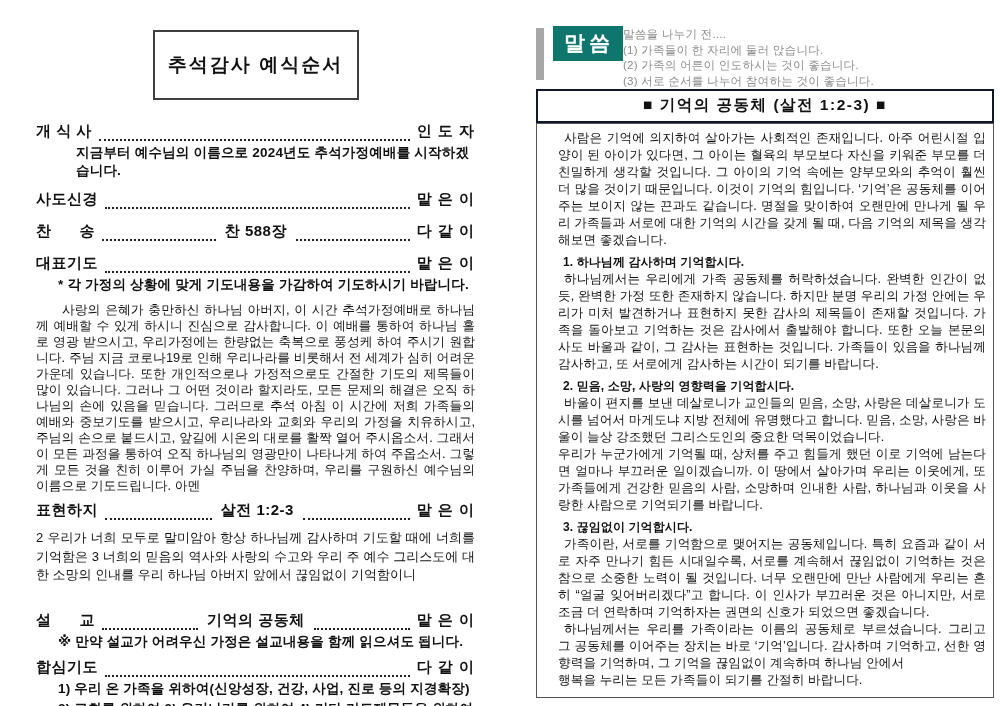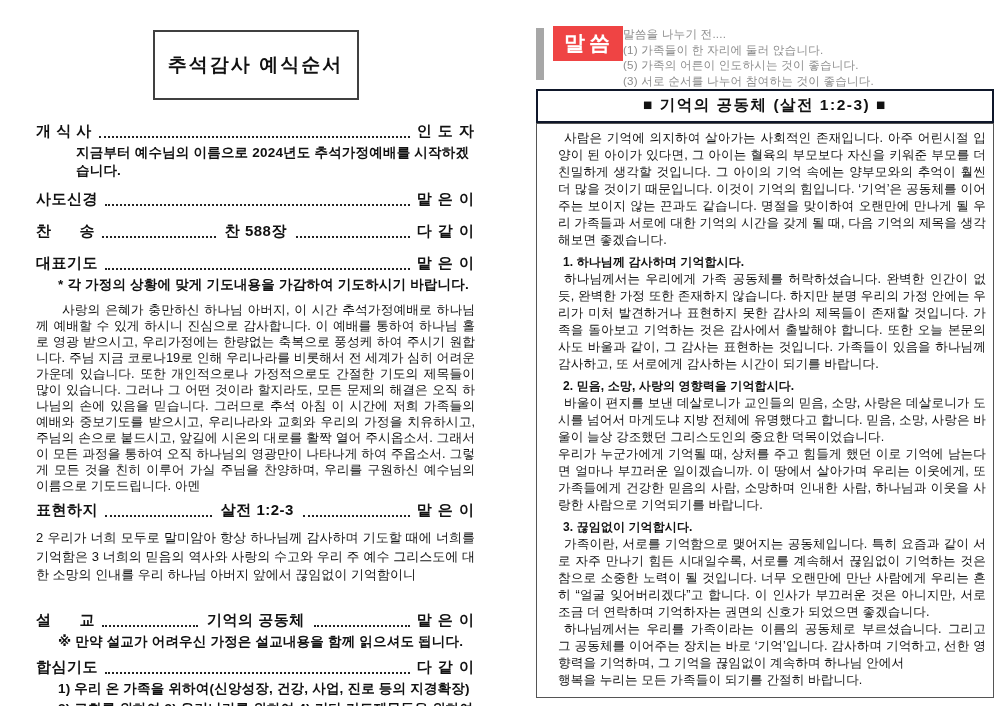--- a/index.html
+++ b/index.html
@@ -15,21 +15,21 @@
     width:505px;box-sizing:border-box;
     padding:28px 30px 0 36px;
   }
   .title-box{
     width:198px;margin:2px auto 22px auto;
     border:2px solid #404040;
     text-align:center;font-size:19px;font-weight:700;
     letter-spacing:2px;padding:20px 2px;
   }
   .order-row{
-    display:flex;align-items:center;
+    display:flex;align-items:flex-end;
     font-size:15px;font-weight:700;letter-spacing:.5px;
   }
   .order-row .lbl{white-space:pre;}
   .order-row .mid{white-space:pre;padding:0 2px;}
   .order-row .rlbl{white-space:pre;letter-spacing:1px;}
   .leader{
     flex:1 1 auto;min-width:18px;height:11px;
     border-bottom:2px dotted #222;margin:0 7px;
   }
   .row-note{
@@ -52,21 +52,21 @@
   .right-page{
     width:495px;box-sizing:border-box;
     padding:26px 6px 0 31px;
   }
   .malsseum-header{display:flex;align-items:flex-start;}
   .header-bar{
     width:8px;height:52px;background:#a7a7a7;flex:0 0 auto;
     margin-top:2px;
   }
   .badge{
-    background:#ef4444;color:#fff;font-weight:700;
+    background:#0f766e;color:#fff;font-weight:700;
     font-size:21px;letter-spacing:4px;
     padding:3px 9px 4px 11px;margin-left:9px;flex:0 0 auto;
   }
   .intro-list{
     color:#8d8d8d;
     font-size:11.6px;line-height:15.6px;letter-spacing:.2px;
   }
   .sermon-title-box{
     margin-top:1px;border:2px solid #0f172a;
     text-align:center;font-size:15.5px;font-weight:700;
@@ -162,21 +162,21 @@
   </div>
 
   <div class="right-page">
 
     <div class="malsseum-header">
       <div class="header-bar"></div>
       <div class="badge">말씀</div>
       <div class="intro-list">
         <div>말씀을 나누기 전....</div>
         <div>(1) 가족들이 한 자리에 둘러 앉습니다.</div>
-        <div>(5) 가족의 어른이 인도하시는 것이 좋습니다.</div>
+        <div>(2) 가족의 어른이 인도하시는 것이 좋습니다.</div>
         <div>(3) 서로 순서를 나누어 참여하는 것이 좋습니다.</div>
       </div>
     </div>
 
     <div class="sermon-title-box">■  기억의 공동체 (살전  1:2-3)  ■</div>
 
     <div class="sermon-body-box">
       <p class="ind">사람은 기억에 의지하여 살아가는 사회적인 존재입니다. 아주 어린시절 입양이 된 아이가 있다면, 그 아이는 혈육의 부모보다 자신을 키워준 부모를 더 친밀하게 생각할 것입니다. 그 아이의 기억 속에는 양부모와의 추억이 훨씬 더 많을 것이기 때문입니다. 이것이 기억의 힘입니다. ‘기억’은 공동체를 이어주는 보이지 않는 끈과도 같습니다. 명절을 맞이하여 오랜만에 만나게 될 우리 가족들과 서로에 대한 기억의 시간을 갖게 될 때, 다음 기억의 제목을 생각해보면 좋겠습니다.</p>
       <p class="h">1. 하나님께 감사하며 기억합시다.</p>
       <p class="ind">하나님께서는 우리에게 가족 공동체를 허락하셨습니다. 완벽한 인간이 없듯, 완벽한 가정 또한 존재하지 않습니다. 하지만 분명 우리의 가정 안에는 우리가 미처 발견하거나 표현하지 못한 감사의 제목들이 존재할 것입니다. 가족을 돌아보고 기억하는 것은 감사에서 출발해야 합니다. 또한 오늘 본문의 사도 바울과 같이, 그 감사는 표현하는 것입니다. 가족들이 있음을 하나님께 감사하고, 또 서로에게 감사하는 시간이 되기를 바랍니다.</p>

